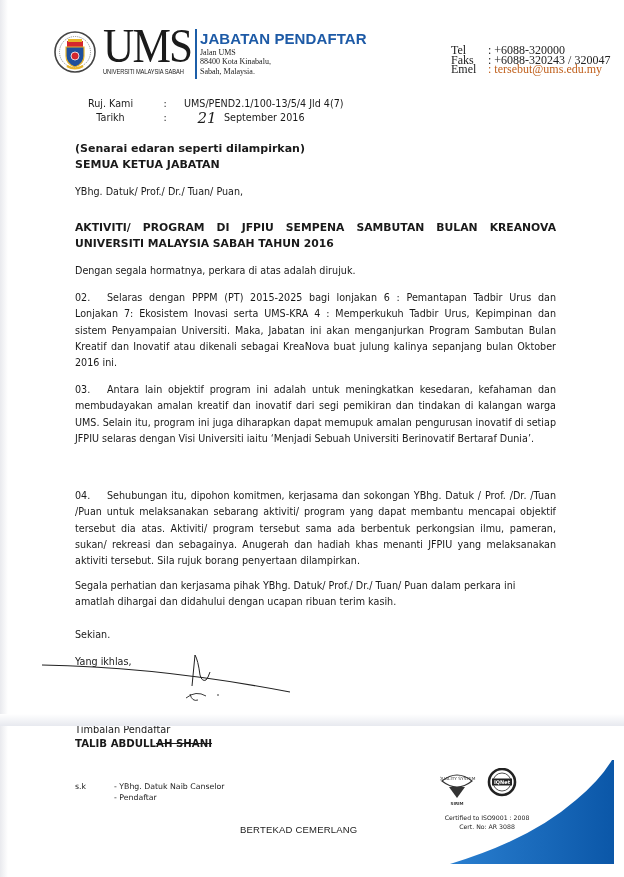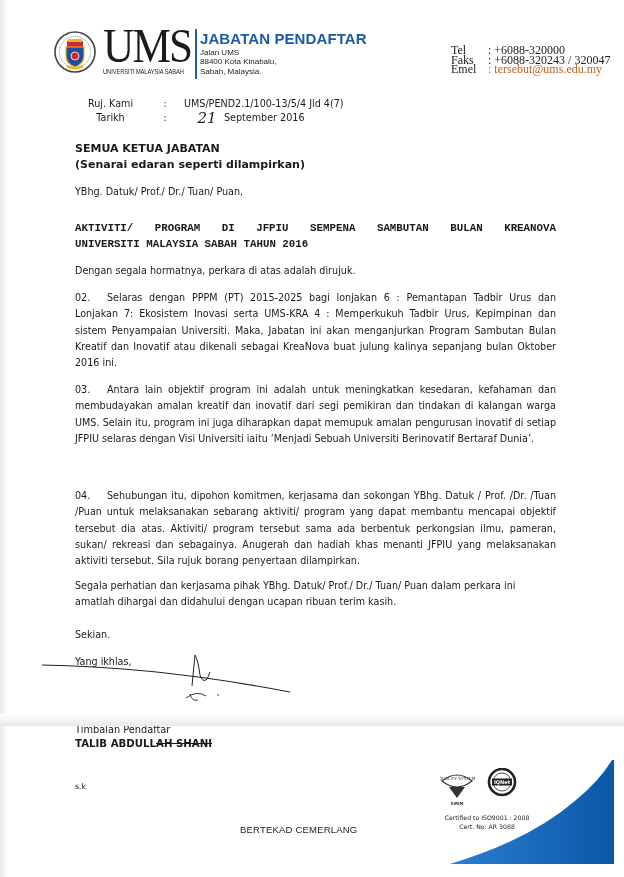--- a/index.html
+++ b/index.html
@@ -8,37 +8,37 @@
   .page { position:absolute; left:0; top:0; width:624px; height:726px; background:#fff; }
   .left-shade { position:absolute; left:0; top:0; width:8px; height:877px; background:linear-gradient(90deg,#e9eaee,#fff); }
   .bottom-shade { position:absolute; left:0; bottom:0; width:624px; height:12px; background:linear-gradient(180deg,#fff,#e7e9ef); }
 
   
   .crest { position:absolute; left:53px; top:28px; width:44px; height:50px; }
   .ums-word { position:absolute; left:103px; top:24px; font-family:"Liberation Serif", serif; font-size:48px; line-height:44px; color:#1b1b1b; letter-spacing:-2px; transform:scaleX(0.9); transform-origin:left top; }
   .ums-sub { position:absolute; left:103px; top:68px; font-family:"Liberation Sans", sans-serif; font-size:7px; color:#222; letter-spacing:-0.1px; transform:scaleX(0.82); transform-origin:left top; white-space:nowrap; }
   .head-divider { position:absolute; left:195px; top:29px; width:2px; height:50px; background:#1c5ea8; }
   .dept-title { position:absolute; left:200px; top:30px; font-family:"Liberation Sans", sans-serif; font-weight:bold; font-size:15px; color:#1d5aa6; letter-spacing:0.1px; white-space:nowrap; }
-  .addr { position:absolute; left:200px; top:48px; font-family:Liberation Sans, sans-serif; font-size:8px; line-height:9.3px; color:#222; }
+  .addr { position:absolute; left:200px; top:48px; font-family:Liberation Serif, serif; font-size:8px; line-height:9.3px; color:#222; }
   .contact { position:absolute; left:451px; top:46px; font-family:Liberation Serif, serif; font-size:12px; line-height:9.5px; color:#222; }
   .contact-row { display:flex; white-space:nowrap; }
   .contact-label { width:37px; }
   .contact-email { color:#c0601c; }
 
   
   .txt { font-family:"DejaVu Sans", sans-serif; font-size:9.6px; color:#1a1a1a; }
   .ref { position:absolute; left:75px; top:97px; line-height:13.5px;text-align:center; }
   .ref-row { display:flex; white-space:nowrap; }
   .ref-label { width:71px; }
   .ref-colon { width:38px; }
   .ref-date-num { display:inline-block; width:40px; font-family:"DejaVu Serif", serif; font-size:15px; font-style:italic; line-height:10px; position:relative; top:2px; padding-left:6px; }
 
   .recipient { position:absolute; left:75px; top:141px; font-weight:bold; font-size:11px; line-height:16px; }
   .salutation { position:absolute; left:75px; top:186px; }
-  .subject { position:absolute; left:75px; top:220px; width:481px; font-weight:bold; font-size:10.8px; line-height:16px; text-align:justify; text-align-last:left;font-family:Liberation Mono, monospace; }
+  .subject { position:absolute; left:75px; top:220px; width:481px; font-weight:bold; font-size:10.8px; line-height:16px; text-align:justify; text-align-last:left; }
   .subject .l1 { display:block; text-align:justify; text-align-last:justify; }
   .greeting { position:absolute; left:75px; top:265px; }
 
   .para { position:absolute; left:75px; width:481px; line-height:16.3px; text-align:justify; }
   .para .num { display:inline-block; width:32px; }
   .p2 { top:290px; }
   .p3 { top:382px; }
   .p4 { top:488px; }
   .closing { position:absolute; left:75px; top:578px; width:481px; line-height:16.3px; }
   .sekian { position:absolute; left:75px; top:629px;text-align:center; }
@@ -106,22 +106,22 @@
     </div>
     <div class="ref-row">
       <span class="ref-label">Tarikh</span>
       <span class="ref-colon">:</span>
       <span class="ref-date-num">21</span>
       <span>September 2016</span>
     </div>
   </div>
 
   <div class="txt recipient">
+    <div>(Senarai edaran seperti dilampirkan)</div>
     <div>SEMUA KETUA JABATAN</div>
-    <div>(Senarai edaran seperti dilampirkan)</div>
   </div>
 
   <div class="txt salutation">YBhg. Datuk/ Prof./ Dr./ Tuan/ Puan,</div>
 
   <div class="txt subject">
     <span class="l1">AKTIVITI/ PROGRAM DI JFPIU SEMPENA SAMBUTAN BULAN KREANOVA</span>
     <span>UNIVERSITI MALAYSIA SABAH TAHUN 2016</span>
   </div>
 
   <div class="txt greeting">Dengan segala hormatnya, perkara di atas adalah dirujuk.</div>
@@ -149,20 +149,24 @@
 
   <div class="txt sig-name">
     <span>TALIB ABDULL</span><span class="strike">AH SHANI</span>
   </div>
   <div class="txt sig-lines">
     <div>Timbalan Pendaftar</div>
   </div>
 
   <div class="txt sk">
     <span class="sk-label">s.k</span>
+    <div>
+      <div>- YBhg. Datuk Naib Canselor</div>
+      <div>- Pendaftar</div>
+    </div>
   </div>
 
   <div class="motto">BERTEKAD CEMERLANG</div>
 
   <svg class="swoosh" viewBox="0 0 224 117">
     <defs>
       <linearGradient id="sw" x1="0" y1="0" x2="1" y2="0">
         <stop offset="0" stop-color="#2a7fd0"></stop>
         <stop offset="1" stop-color="#0b57a8"></stop>
       </linearGradient>

